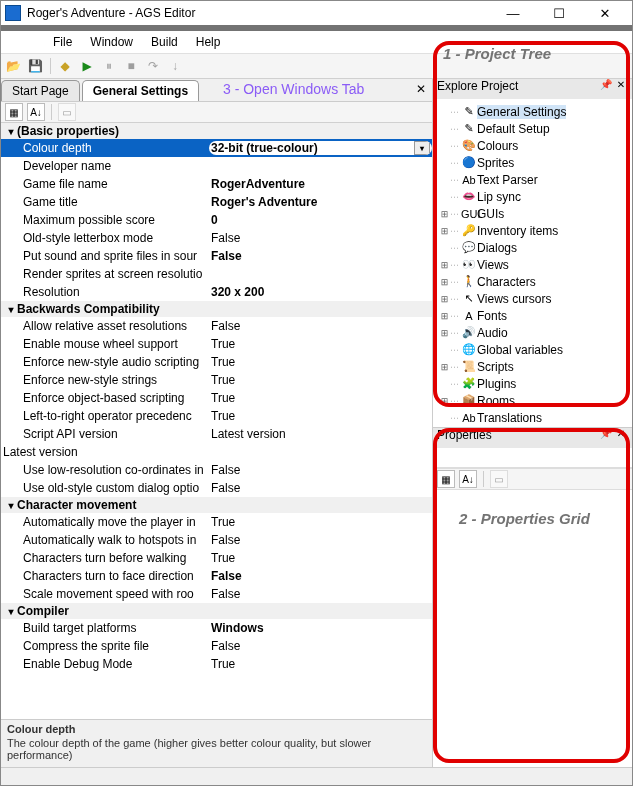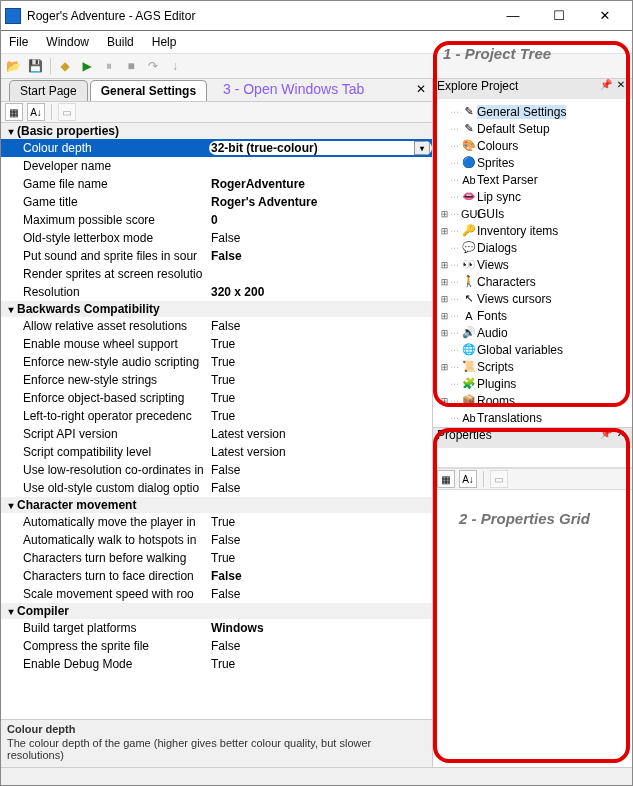--- a/index.html
+++ b/index.html
@@ -1,29 +1,29 @@
 <!DOCTYPE html>
 <html><head>
 <meta charset="utf-8">
 <style>
 * { box-sizing: border-box; margin: 0; padding: 0; }
 body { font-family: "Segoe UI", Tahoma, sans-serif; font-size: 12px; background: #fff; color: #000; width: 633px; height: 786px; overflow: hidden; border: 1px solid #888; }
-.titlebar { height: 30px; display: flex; align-items: center; padding: 0 4px; background: #fff; border-bottom: 1px solid #737373; }
+.titlebar { height: 30px; display: flex; align-items: center; padding: 0 4px; background: #fff; border-bottom: 6px solid #737373; }
 .titlebar .app-icon { width: 16px; height: 16px; background: #1a6cd0; margin-right: 6px; border: 1px solid #0a4a90; }
 .titlebar .title { flex: 1; font-size: 12px; }
 .titlebar .winbtns { display: flex; gap: 0; }
 .titlebar .winbtns div { width: 46px; height: 30px; display: flex; align-items: center; justify-content: center; font-size: 13px; cursor: default; }
-.menubar { height: 22px; display: flex; align-items: center; padding: 0 8px; gap: 18px; background: #fff; }
+.menubar { height: 22px; display: flex; align-items: center; padding: 0 8px; gap: 18px; background: #fff; margin-left: 44px; }
 .menubar span { cursor: default; }
 .toolbar { height: 26px; display: flex; align-items: center; padding: 0 3px; gap: 2px; background: #f5f5f5; border-top: 1px solid #e0e0e0; border-bottom: 1px solid #d0d0d0; }
 .tbtn { width: 20px; height: 20px; display: flex; align-items: center; justify-content: center; font-size: 12px; }
 .tbtn.dis { opacity: 0.35; }
 .main { display: flex; height: calc(786px - 30px - 22px - 26px - 20px); }
 .left { width: 432px; display: flex; flex-direction: column; border-right: 1px solid #ccc; }
-.tabstrip { height: 22px; display: flex; align-items: flex-end; background: #f0f0f0; padding-left: 8px; position: relative; }
+.tabstrip { height: 22px; display: flex; align-items: flex-end; background: #f0f0f0; position: relative; }
 .tab { padding: 3px 10px; background: #e8e8e8; border: 1px solid #999; border-bottom: none; border-radius: 5px 5px 0 0; margin-right: 2px; font-size: 12px; cursor: default; }
 .tab.active { background: #fff; font-weight: 600; }
 .tab-close { position: absolute; right: 6px; top: 3px; font-size: 12px; cursor: default; }
 .annot3 { position: absolute; left: 222px; top: 2px; color: #8b5cf6; font-weight: 400; font-size: 14px; pointer-events: none; }
 .proptoolbar { height: 22px; display: flex; align-items: center; gap: 4px; padding: 0 4px; background: #f5f5f5; border-top: 1px solid #ccc; border-bottom: 1px solid #d0d0d0; }
 .propgrid { flex: 1; overflow: auto; background: #fff; font-size: 12px; }
 .cat { display: flex; align-items: center; background: #f0f0f0; font-weight: 700; padding: 1px 4px; cursor: default; }
 .cat .exp { width: 12px; display: inline-block; text-align: center; font-size: 10px; }
 .row { display: flex; height: 18px; align-items: center; }
 .row.sel { background: #0a63c4; color: #fff; }
@@ -169,21 +169,20 @@
         </div>
         <div class="row">
           <div class="name">Left-to-right operator precedenc</div>
           <div class="val">True</div>
         </div>
         <div class="row">
           <div class="name">Script API version</div>
           <div class="val">Latest version</div>
         </div>
         <div class="row">
-          <div class="name">Script compatibility level</div>
           <div class="val">Latest version</div>
         </div>
         <div class="row">
           <div class="name">Use low-resolution co-ordinates in</div>
           <div class="val">False</div>
         </div>
         <div class="row">
           <div class="name">Use old-style custom dialog optio</div>
           <div class="val">False</div>
         </div>
@@ -223,21 +222,21 @@
           <div class="name">Compress the sprite file</div>
           <div class="val">False</div>
         </div>
         <div class="row">
           <div class="name">Enable Debug Mode</div>
           <div class="val">True</div>
         </div>
       </div>
     <div class="desc">
       <div class="dtitle">Colour depth</div>
-      <div>The colour depth of the game (higher gives better colour quality, but slower resolutions)</div>
+      <div>The colour depth of the game (higher gives better colour quality, but slower performance)</div>
     </div>
   </div>
   <div class="right">
     <div class="callout" style="top:-38px;left:0;right:2px;height:366px"></div>
     <div class="callout-label" style="top:-34px;left:10px">1 - Project Tree</div>
     <div class="panel-head">
       <span class="sp">Explore Project</span>
       <span class="ic">📌</span>
       <span class="ic">✕</span>
     </div>

